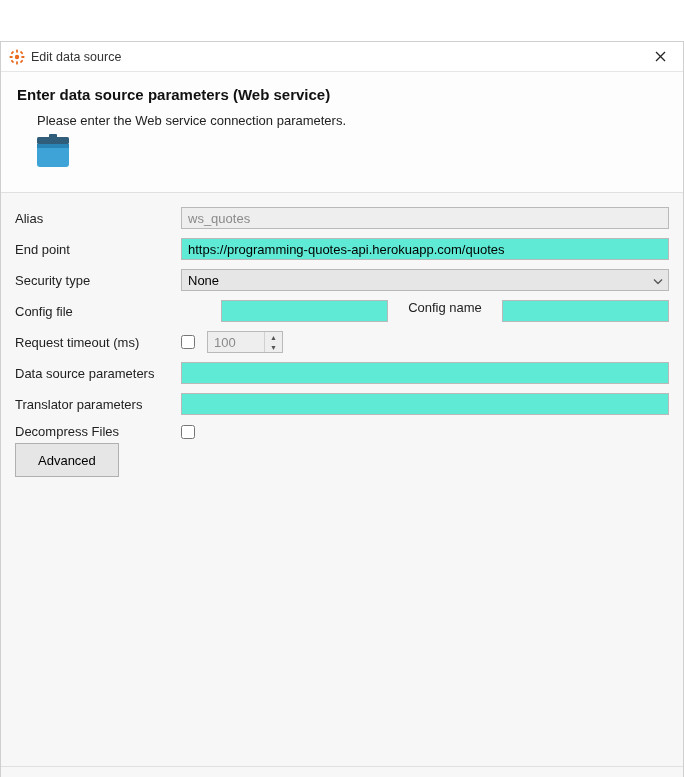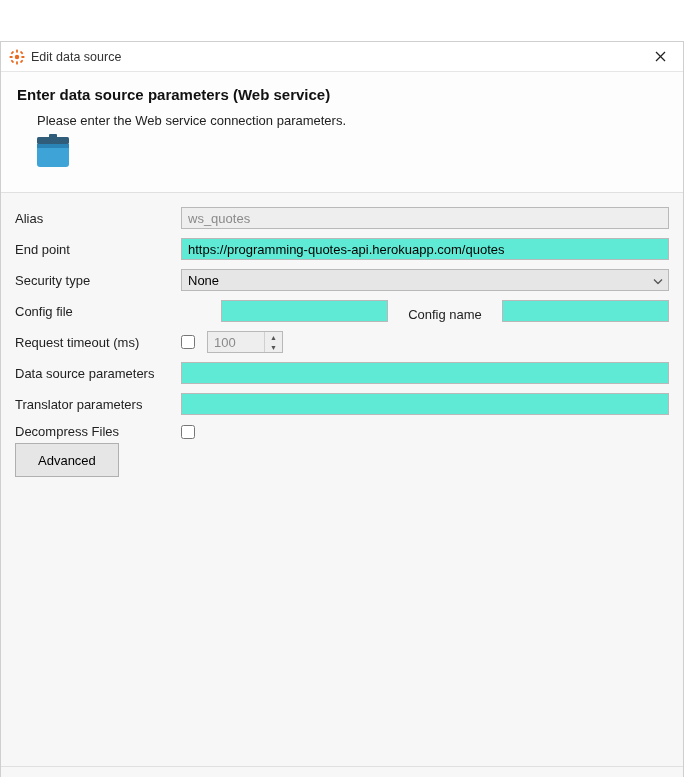--- a/index.html
+++ b/index.html
@@ -117,21 +117,21 @@
   .select-wrap .chev {
     position: absolute;
     right: 6px;
     top: 50%;
     transform: translateY(-50%);
     pointer-events: none;
   }
   .split-row {
     display: flex;
     gap: 16px;
-    align-items: flex-end;
+    align-items: flex-start;
     padding-left: 40px;
   }
   .split-row .half { flex: 1; }
   .split-row .mid-label {
     font-size: 13px;
     white-space: nowrap;
     padding: 0 4px;
   }
   .inline-row {
     display: flex;

